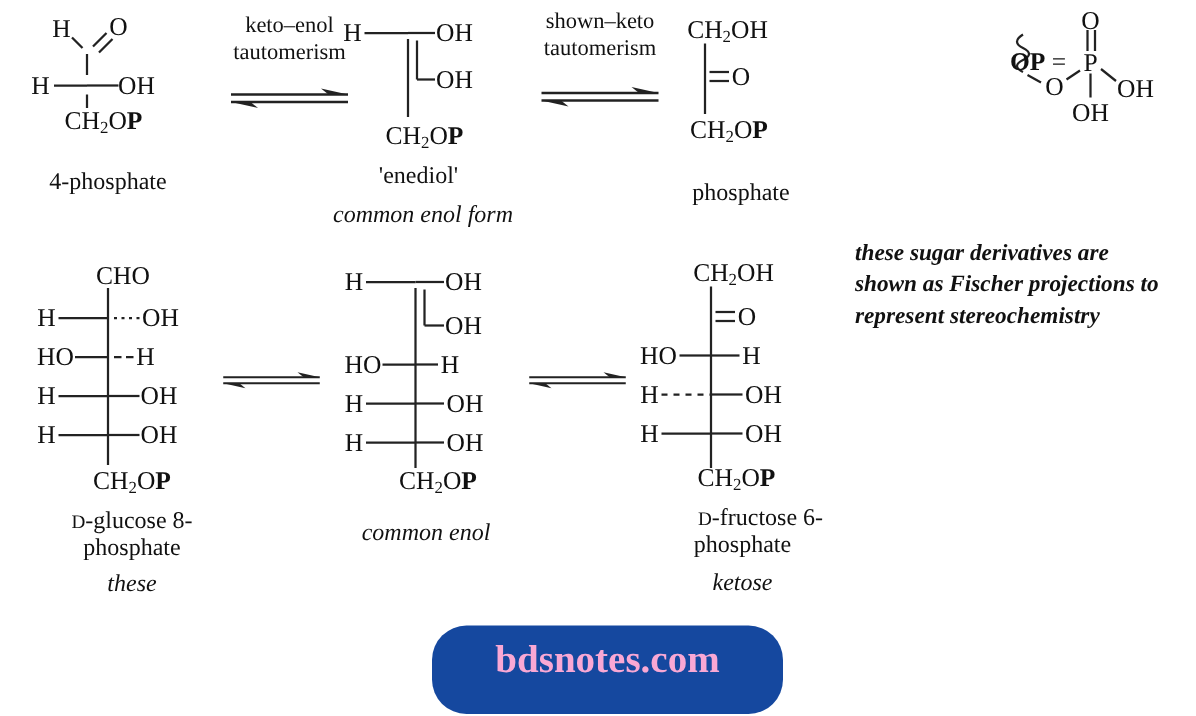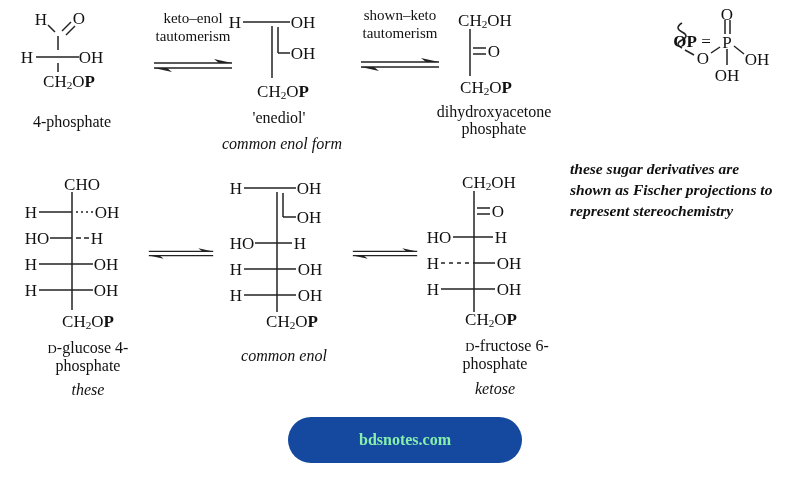--- a/index.html
+++ b/index.html
@@ -32,23 +32,23 @@
   .dash3 { stroke-dasharray:4 4; }
   .arrow { position:absolute; overflow:visible; }
   .arrow line { stroke:#222; stroke-width:1.6; }
   .arrow path { fill:#222; stroke:none; }
   .note {
     position:absolute; left:570px; top:158px; width:230px;
     font-style:italic; font-weight:bold; font-size:15.5px; line-height:21px;
   }
   .note div { white-space:nowrap; }
   .badge {
-    position:absolute; left:288px; top:417px; width:234px; height:46px;
-    border-radius:23px; background:#15489f; color:#86efac;
-    font-weight:bold; font-size:16px; text-align:center; line-height:45px;
+    position:absolute; left:288px; top:417px; width:234px; height:59px;
+    border-radius:23px; background:#15489f; color:#f9a8d4;
+    font-weight:bold; font-size:26px; text-align:center; line-height:45px;
   }
 </style>
 </head>
 <body>
 
 <div class="page">
 
   <div class="struct" style="left:15px; top:5px; width:130px; height:130px;">
     <svg class="bonds" width="130" height="130">
       <line x1="33" y1="20" x2="40" y2="27"></line>
@@ -107,21 +107,20 @@
 
   <div class="struct" style="left:432px; top:8px; width:140px; height:130px;">
     <svg class="bonds" width="140" height="130">
       <line x1="38" y1="21" x2="38" y2="68"></line>
       <line x1="41" y1="40" x2="54" y2="40"></line>
       <line x1="41" y1="46" x2="54" y2="46"></line>
     </svg>
     <span class="atom" style="left:53px; top:13px;"><span>CH</span><span class="s-sub">2</span><span>OH</span></span>
     <span class="atom" style="left:62px; top:43px;">O</span>
     <span class="atom" style="left:54px; top:80px;"><span>CH</span><span class="s-sub">2</span><span>O</span><span class="s-b">P</span></span>
-    <span class="name" style="left:62px; top:104px;">dihydroxyacetone</span>
     <span class="name" style="left:62px; top:121px;">phosphate</span>
   </div>
 
   <div class="struct" style="left:615px; top:5px; width:175px; height:85px;">
     <svg class="bonds" width="175" height="85">
       <path class="bond" d="M67,18 Q59,23 67,27 Q75,31 67,35 Q59,39 67,43"></path>
       <line x1="70" y1="45" x2="79" y2="50"></line>
       <line x1="96" y1="48" x2="105" y2="42"></line>
       <line x1="110" y1="15" x2="110" y2="29"></line>
       <line x1="115" y1="15" x2="115" y2="29"></line>
@@ -157,21 +156,21 @@
     <span class="atom" style="left:72px; top:14px;">CHO</span>
     <span class="atom" style="left:21px; top:42px;">H</span>
     <span class="atom" style="left:97px; top:42px;">OH</span>
     <span class="atom" style="left:27px; top:68px;">HO</span>
     <span class="atom" style="left:87px; top:68px;">H</span>
     <span class="atom" style="left:21px; top:94px;">H</span>
     <span class="atom" style="left:96px; top:94px;">OH</span>
     <span class="atom" style="left:21px; top:120px;">H</span>
     <span class="atom" style="left:96px; top:120px;">OH</span>
     <span class="atom" style="left:78px; top:152px;"><span>CH</span><span class="s-sub">2</span><span>O</span><span class="s-b">P</span></span>
-    <span class="name" style="left:78px; top:178px;"><span class="s-sc">D</span><span>-glucose 4-</span></span>
+    <span class="name" style="left:78px; top:178px;"><span class="s-sc">D</span><span>-glucose 8-</span></span>
     <span class="name" style="left:78px; top:196px;">phosphate</span>
     <span class="name it" style="left:78px; top:220px;">these</span>
   </div>
 
   <svg class="arrow" style="left:148px; top:246px;" width="66" height="15" viewBox="0 0 80 15">
     <line x1="1" y1="5" x2="79" y2="5"></line>
       <path d="M79,5 L61,1 L66,5 Z"></path>
     <line x1="1" y1="10" x2="79" y2="10"></line>
       <path d="M1,10 L19,14 L14,10 Z"></path>
   </svg>

